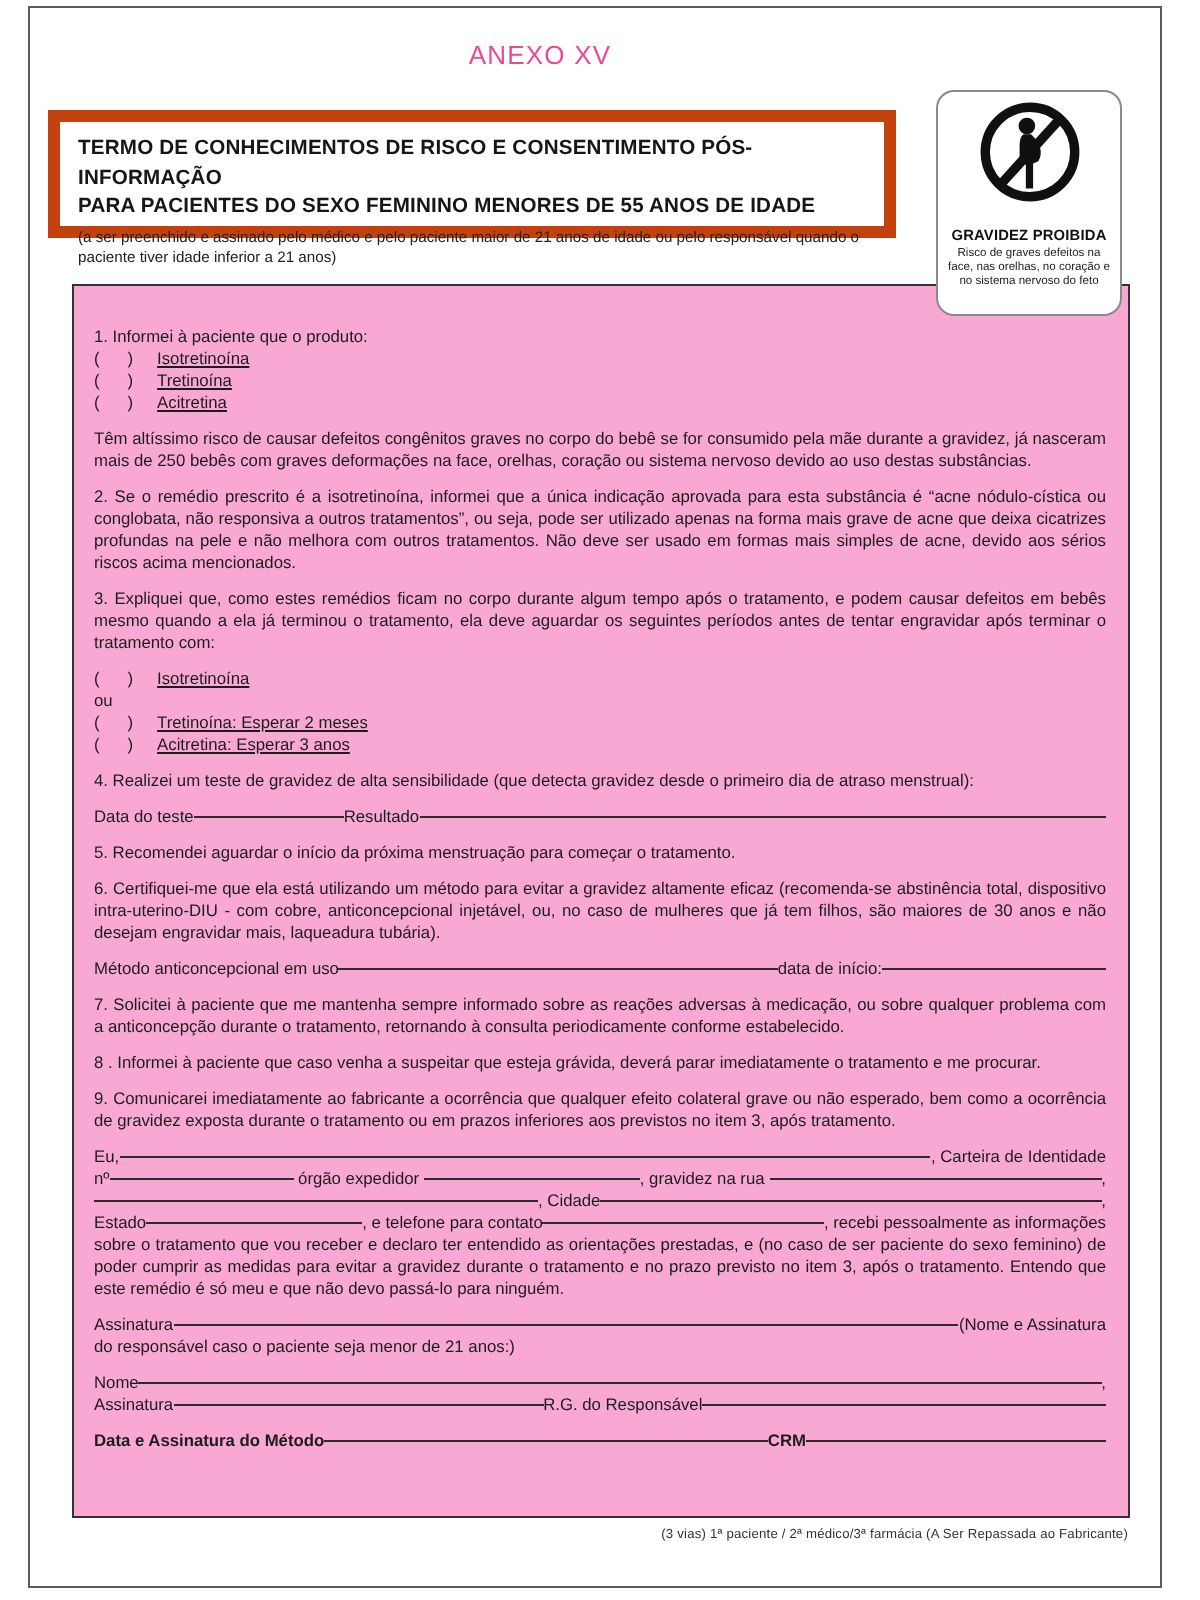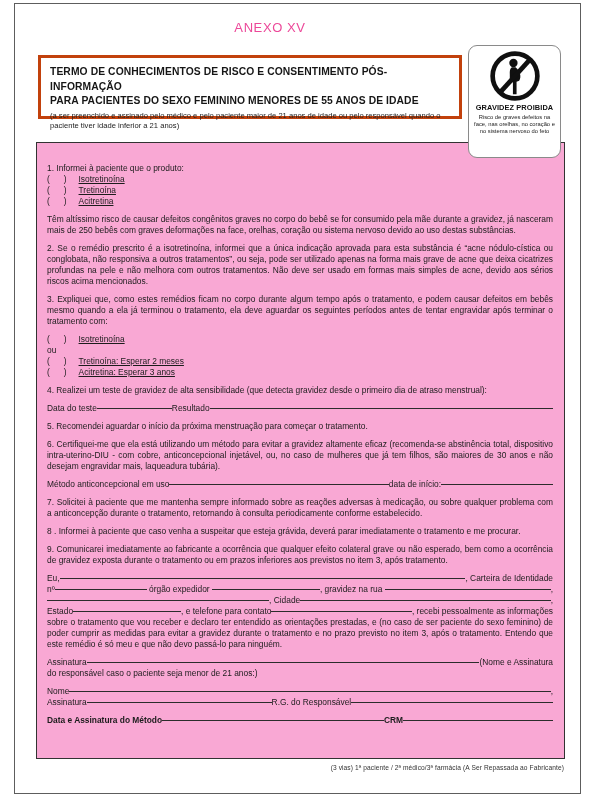--- a/index.html
+++ b/index.html
@@ -5,29 +5,29 @@
   html,body{margin:0;padding:0;}
   body{
     width:600px;height:800px;position:relative;background:#ffffff;
     font-family:"Liberation Sans",sans-serif;color:#1c1c1c;
     -webkit-font-smoothing:antialiased;
   }
   .page-border{position:absolute;left:14px;top:3px;width:567px;height:791px;
     border:1px solid #5d5d5d;box-sizing:border-box;}
   .anexo{position:absolute;top:20px;left:0;width:540px;text-align:center;
     font-size:13px;letter-spacing:.6px;color:#ec4899;}
-  .title-box{position:absolute;left:38px;top:55px;width:424px;height:64px;
-    border:3px solid #c2410c;box-sizing:border-box;padding:7px 9px 0 9px;background:#fff;}
+  .title-box{position:absolute;left:24px;top:55px;width:424px;height:64px;
+    border:6px solid #c2410c;box-sizing:border-box;padding:7px 9px 0 9px;background:#fff;}
   .title-main{font-weight:bold;font-size:10.3px;line-height:14.5px;letter-spacing:.1px;color:#161616;}
   .title-sub{font-size:7.6px;line-height:10.5px;margin-top:2px;color:#222;}
   .badge{position:absolute;left:468px;top:45px;width:93px;height:113px;
     border:1px solid #8a8a8a;border-radius:9px;background:#fff;z-index:3;
     box-sizing:border-box;text-align:center;padding-top:4px;}
   .badge svg{width:52px;height:52px;display:block;margin:0 auto;}
-  .badge-title{font-size:7.4px;font-weight:bold;margin-top:1px;letter-spacing:.1px;color:#111;}
+  .badge-title{font-size:7.4px;font-weight:bold;margin-top:11px;letter-spacing:.1px;color:#111;}
   .badge-warning{font-size:5.8px;line-height:7.2px;margin-top:2px;padding:0 5px;color:#222;}
   .main-box{position:absolute;left:36px;top:142px;width:529px;height:617px;
     border:1.5px solid #333;box-sizing:border-box;padding:20px 11px 0 10px;
     overflow:hidden;font-size:8.4px;line-height:11px;background:#f9a8d4;z-index:1;}
   .para{margin:0 0 7px 0;}
   .j{text-align:justify;}
   .m0{margin:0;}
   .group{margin:0 0 7px 0;}
   .opt{display:flex;}
   .cb{white-space:pre;}

